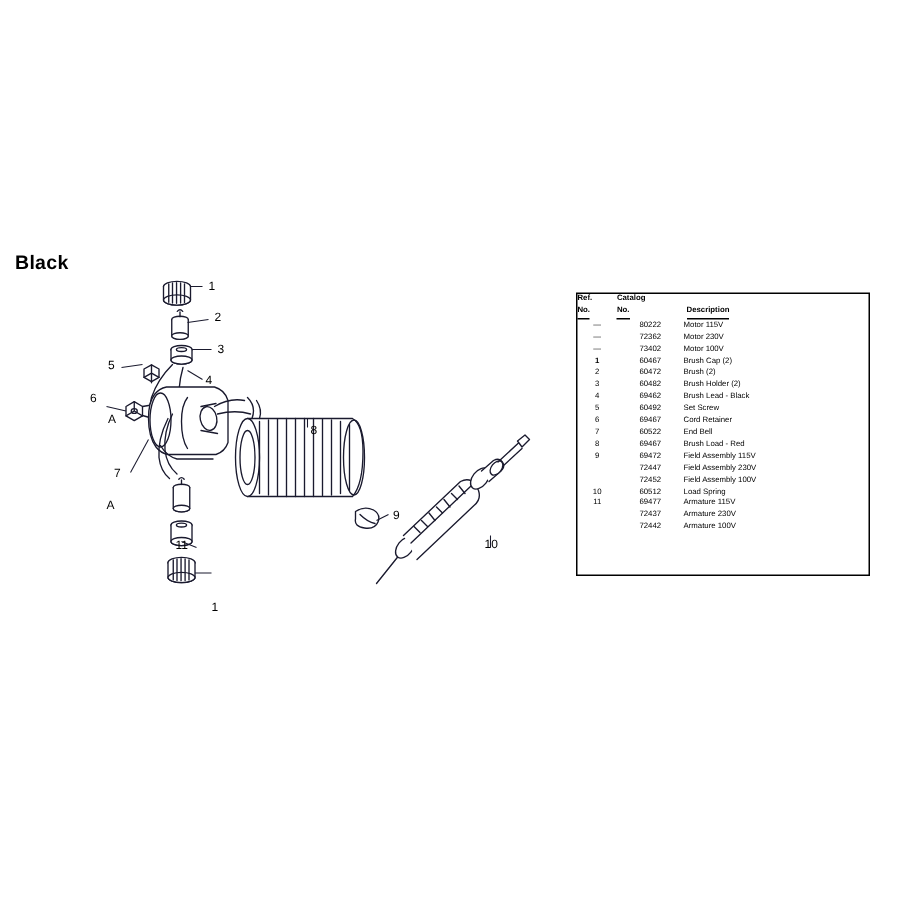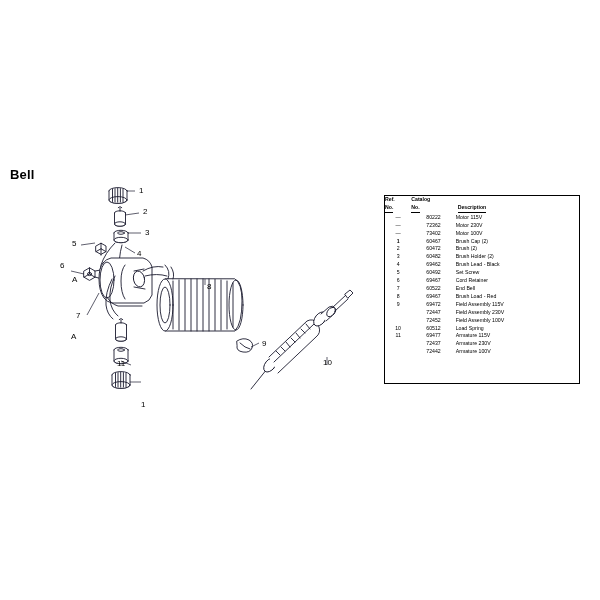--- a/index.html
+++ b/index.html
@@ -90,21 +90,21 @@
     font-size: 8px;
     color: #000;
     font-family: "Liberation Sans", sans-serif;
   }
 </style>
 </head>
 <body>
 
 <div id="page">
 
-  <div id="title">Bell</div>
+  <div id="title">Black</div>
 
   <svg id="exploded" viewBox="0 0 300 260">
     <g fill="none" stroke="#1a1a2e" stroke-width="0.9" stroke-linejoin="round" stroke-linecap="round">
 
       <g>
         <ellipse cx="63" cy="16" rx="9" ry="3.4" fill="#ffffff"></ellipse>
         <path d="M54 16 L54 25 A9 3.4 0 0 0 72 25 L72 16" fill="#ffffff"></path>
         <ellipse cx="63" cy="25" rx="9" ry="3.4" fill="#ffffff"></ellipse>
         <path d="M57.5 14.2 L57.5 26.5 M60 13.6 L60 27 M62.7 13.4 L62.7 27.2 M65.4 13.6 L65.4 27 M68 14.2 L68 26.6"></path>
       </g>

